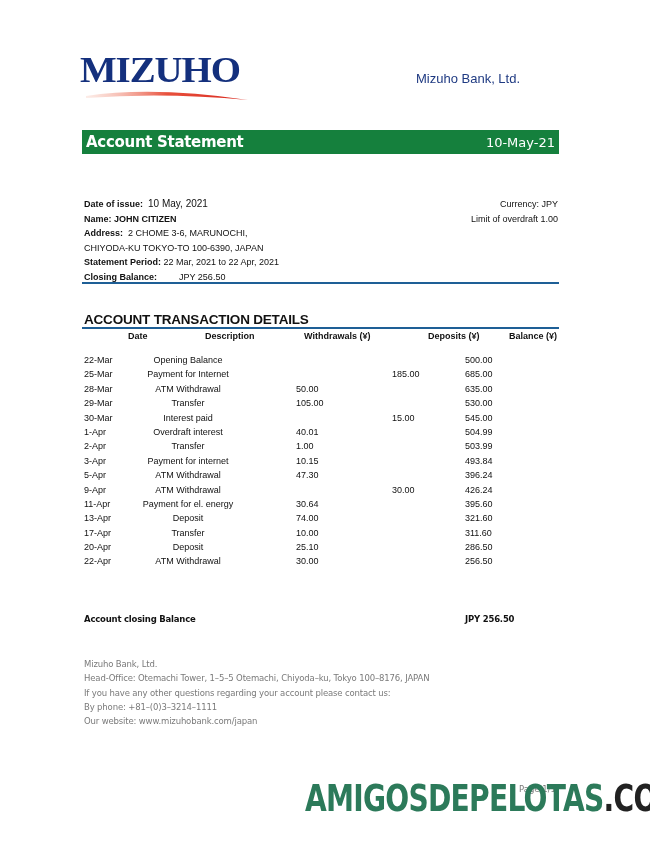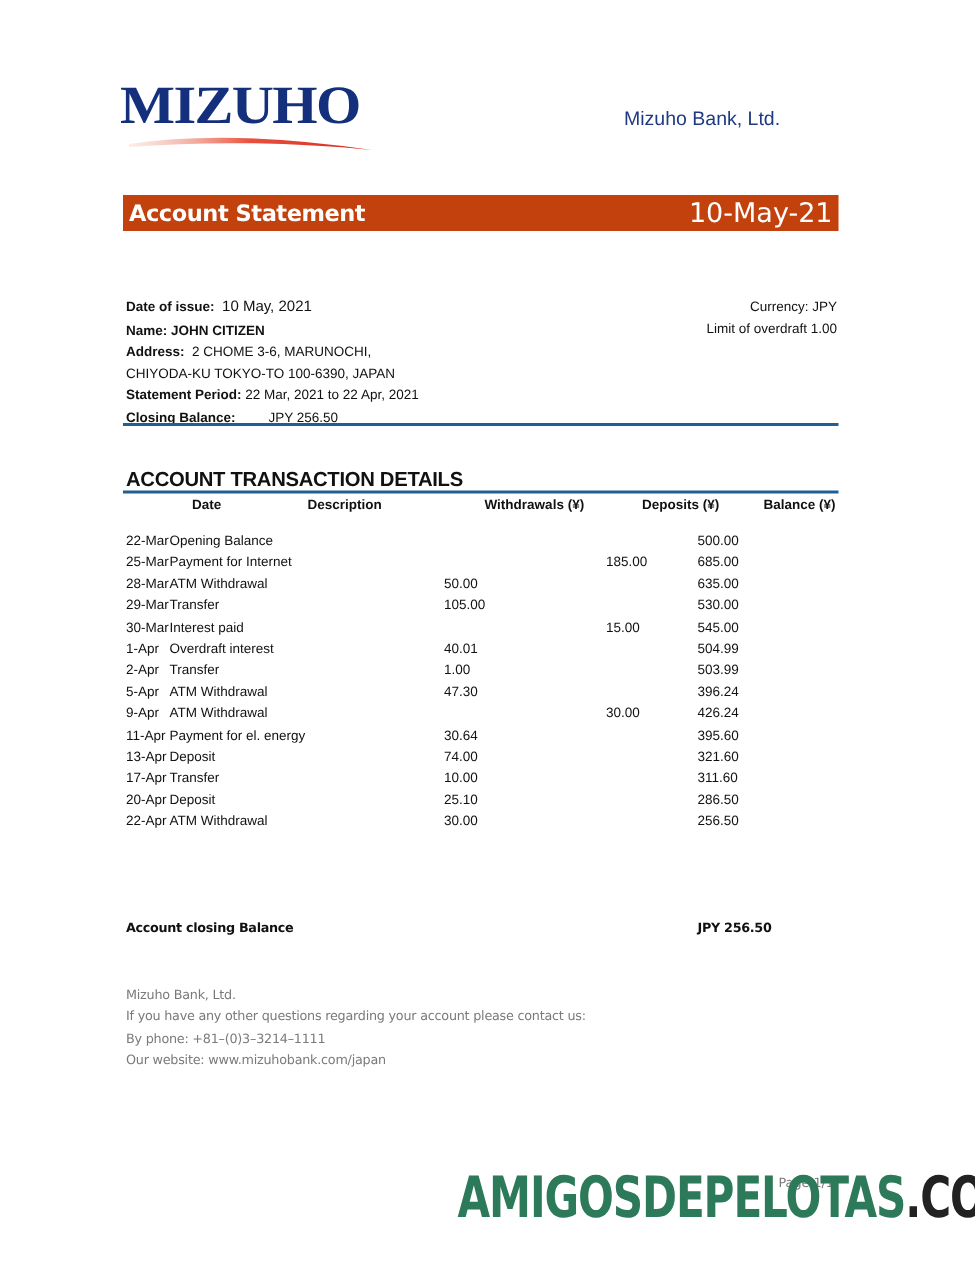--- a/index.html
+++ b/index.html
@@ -5,38 +5,38 @@
     * { box-sizing: border-box; margin: 0; padding: 0; }
     html, body { width: 650px; height: 841px; background: #ffffff; overflow: hidden; }
     body { position: relative; font-family: "Liberation Sans", sans-serif; color: #111; }
 
     .logo { position: absolute; left: 80px; top: 50px; width: 170px; height: 56px; }
     .logo-text { position: absolute; left: 0; top: 0; font-family: "Liberation Serif", serif; font-weight: bold; font-size: 36px; color: #14307d; letter-spacing: -1px; transform: scaleX(1.08); transform-origin: left top; line-height: 40px; }
     .logo-swoosh { position: absolute; left: 4px; top: 38px; width: 166px; height: 14px; }
 
     .bank-name { position: absolute; left: 416px; top: 71px; font-size: 13px; color: #1f3a82; }
 
-    .title-bar { position: absolute; left: 82px; top: 130px; width: 477px; height: 24px; background: #c2410c; display: flex; align-items: center; justify-content: space-between; padding: 0 4px 0 4px; color: #fff; }
+    .title-bar { position: absolute; left: 82px; top: 130px; width: 477px; height: 24px; background: #15803d; display: flex; align-items: center; justify-content: space-between; padding: 0 4px 0 4px; color: #fff; }
     .title-bar .title { font-family: "DejaVu Sans", sans-serif; font-weight: bold; font-size: 15px; letter-spacing: -0.3px; }
-    .title-bar .date { font-family: "DejaVu Sans", sans-serif; font-size: 18px; }
+    .title-bar .date { font-family: "DejaVu Sans", sans-serif; font-size: 13px; }
 
     .info { position: absolute; left: 84px; top: 197px; font-size: 9px; line-height: 14.6px; }
     .info .lbl { font-weight: bold; margin-top: 27px; }
     .info-right { position: absolute; right: 92px; top: 197px; font-size: 9px; line-height: 15px; text-align: right; }
     .rule { position: absolute; left: 82px; width: 477px; height: 2px; background: #1e5f96; }
 
     .section-title { position: absolute; left: 84px; top: 312px; font-size: 13.5px; font-weight: bold; letter-spacing: -0.2px; }
     .col-head { position: absolute; top: 331px; font-size: 9px; font-weight: bold; padding-left: 44px; }
     .rows { position: absolute; left: 0; top: 354px; width: 650px; }
     .row { position: relative; height: 14.4px; font-size: 9px; line-height: 12px; }
     .row span { position: absolute; top: 0; }
     .c-date { left: 84px; }
-    .c-desc { left: 113px; width: 120px; text-align: left; }
+    .c-desc { left: 128px; width: 120px; text-align: center; }
     .c-wd { left: 296px; }
-    .c-dep { left: 404px; }
+    .c-dep { left: 392px; }
     .c-bal { left: 465px; }
 
     .closing { position: absolute; top: 614px; font-family: "DejaVu Sans", sans-serif; font-size: 8.5px; font-weight: bold; letter-spacing: -0.2px; }
 
     .footer { position: absolute; left: 84px; top: 657px; font-family: "DejaVu Sans", sans-serif; font-size: 8.5px; color: #7a7a7a; line-height: 14.3px; letter-spacing: -0.15px; }
     .page-num { position: absolute; left: 519px; top: 760px; font-family: "DejaVu Sans", sans-serif; font-size: 8.5px; color: #7a7a7a; margin-top: 24px; }
 
     .watermark { position: absolute; left: 305px; top: 776px; font-family: "DejaVu Sans", sans-serif; font-weight: bold; font-size: 38px; line-height: 44px; letter-spacing: -1px; transform: scaleX(0.74); transform-origin: left top; white-space: nowrap; }
     .wm-green { color: #2c7a5a; }
     .wm-dark { color: #222; }
@@ -75,21 +75,21 @@
 <div class="info-right">
   <div>Currency: JPY</div>
   <div>Limit of overdraft 1.00</div>
 </div>
 <div class="rule" style="top:282px"></div>
 
 <div class="section-title">ACCOUNT TRANSACTION DETAILS</div>
 <div class="rule" style="top:327px"></div>
 <span class="col-head" style="left:84px">Date</span>
 <span class="col-head" style="left:161px">Description</span>
-<span class="col-head" style="left:279px">Withdrawals (¥)</span>
+<span class="col-head" style="left:260px">Withdrawals (¥)</span>
 <span class="col-head" style="left:384px">Deposits (¥)</span>
 <span class="col-head" style="left:465px">Balance (¥)</span>
 
 <div class="rows" id="rows">
     <div class="row">
       <span class="c-date">22-Mar</span>
       <span class="c-desc">Opening Balance</span>
       <span class="c-wd"></span>
       <span class="c-dep"></span>
       <span class="c-bal">500.00</span>
@@ -130,20 +130,27 @@
       <span class="c-bal">504.99</span>
     </div>
     <div class="row">
       <span class="c-date">2-Apr</span>
       <span class="c-desc">Transfer</span>
       <span class="c-wd">1.00</span>
       <span class="c-dep"></span>
       <span class="c-bal">503.99</span>
     </div>
     <div class="row">
+      <span class="c-date">3-Apr</span>
+      <span class="c-desc">Payment for internet</span>
+      <span class="c-wd">10.15</span>
+      <span class="c-dep"></span>
+      <span class="c-bal">493.84</span>
+    </div>
+    <div class="row">
       <span class="c-date">5-Apr</span>
       <span class="c-desc">ATM Withdrawal</span>
       <span class="c-wd">47.30</span>
       <span class="c-dep"></span>
       <span class="c-bal">396.24</span>
     </div>
     <div class="row">
       <span class="c-date">9-Apr</span>
       <span class="c-desc">ATM Withdrawal</span>
       <span class="c-wd"></span>
@@ -185,19 +192,20 @@
       <span class="c-dep"></span>
       <span class="c-bal">256.50</span>
     </div>
   </div>
 
 <span class="closing" style="left:84px">Account closing Balance</span>
 <span class="closing" style="left:465px">JPY 256.50</span>
 
 <div class="footer">
   <div>Mizuho Bank, Ltd.</div>
+  <div>Head-Office: Otemachi Tower, 1–5–5 Otemachi, Chiyoda–ku, Tokyo 100–8176, JAPAN</div>
   <div>If you have any other questions regarding your account please contact us:</div>
   <div>By phone: +81–(0)3–3214–1111</div>
   <div>Our website: www.mizuhobank.com/japan</div>
 </div>
 <div class="page-num">Page 1/1</div>
 
 <div class="watermark"><span class="wm-green">AMIGOSDEPELOTAS</span><span class="wm-dark">.COM</span></div>
 
 </body></html>

